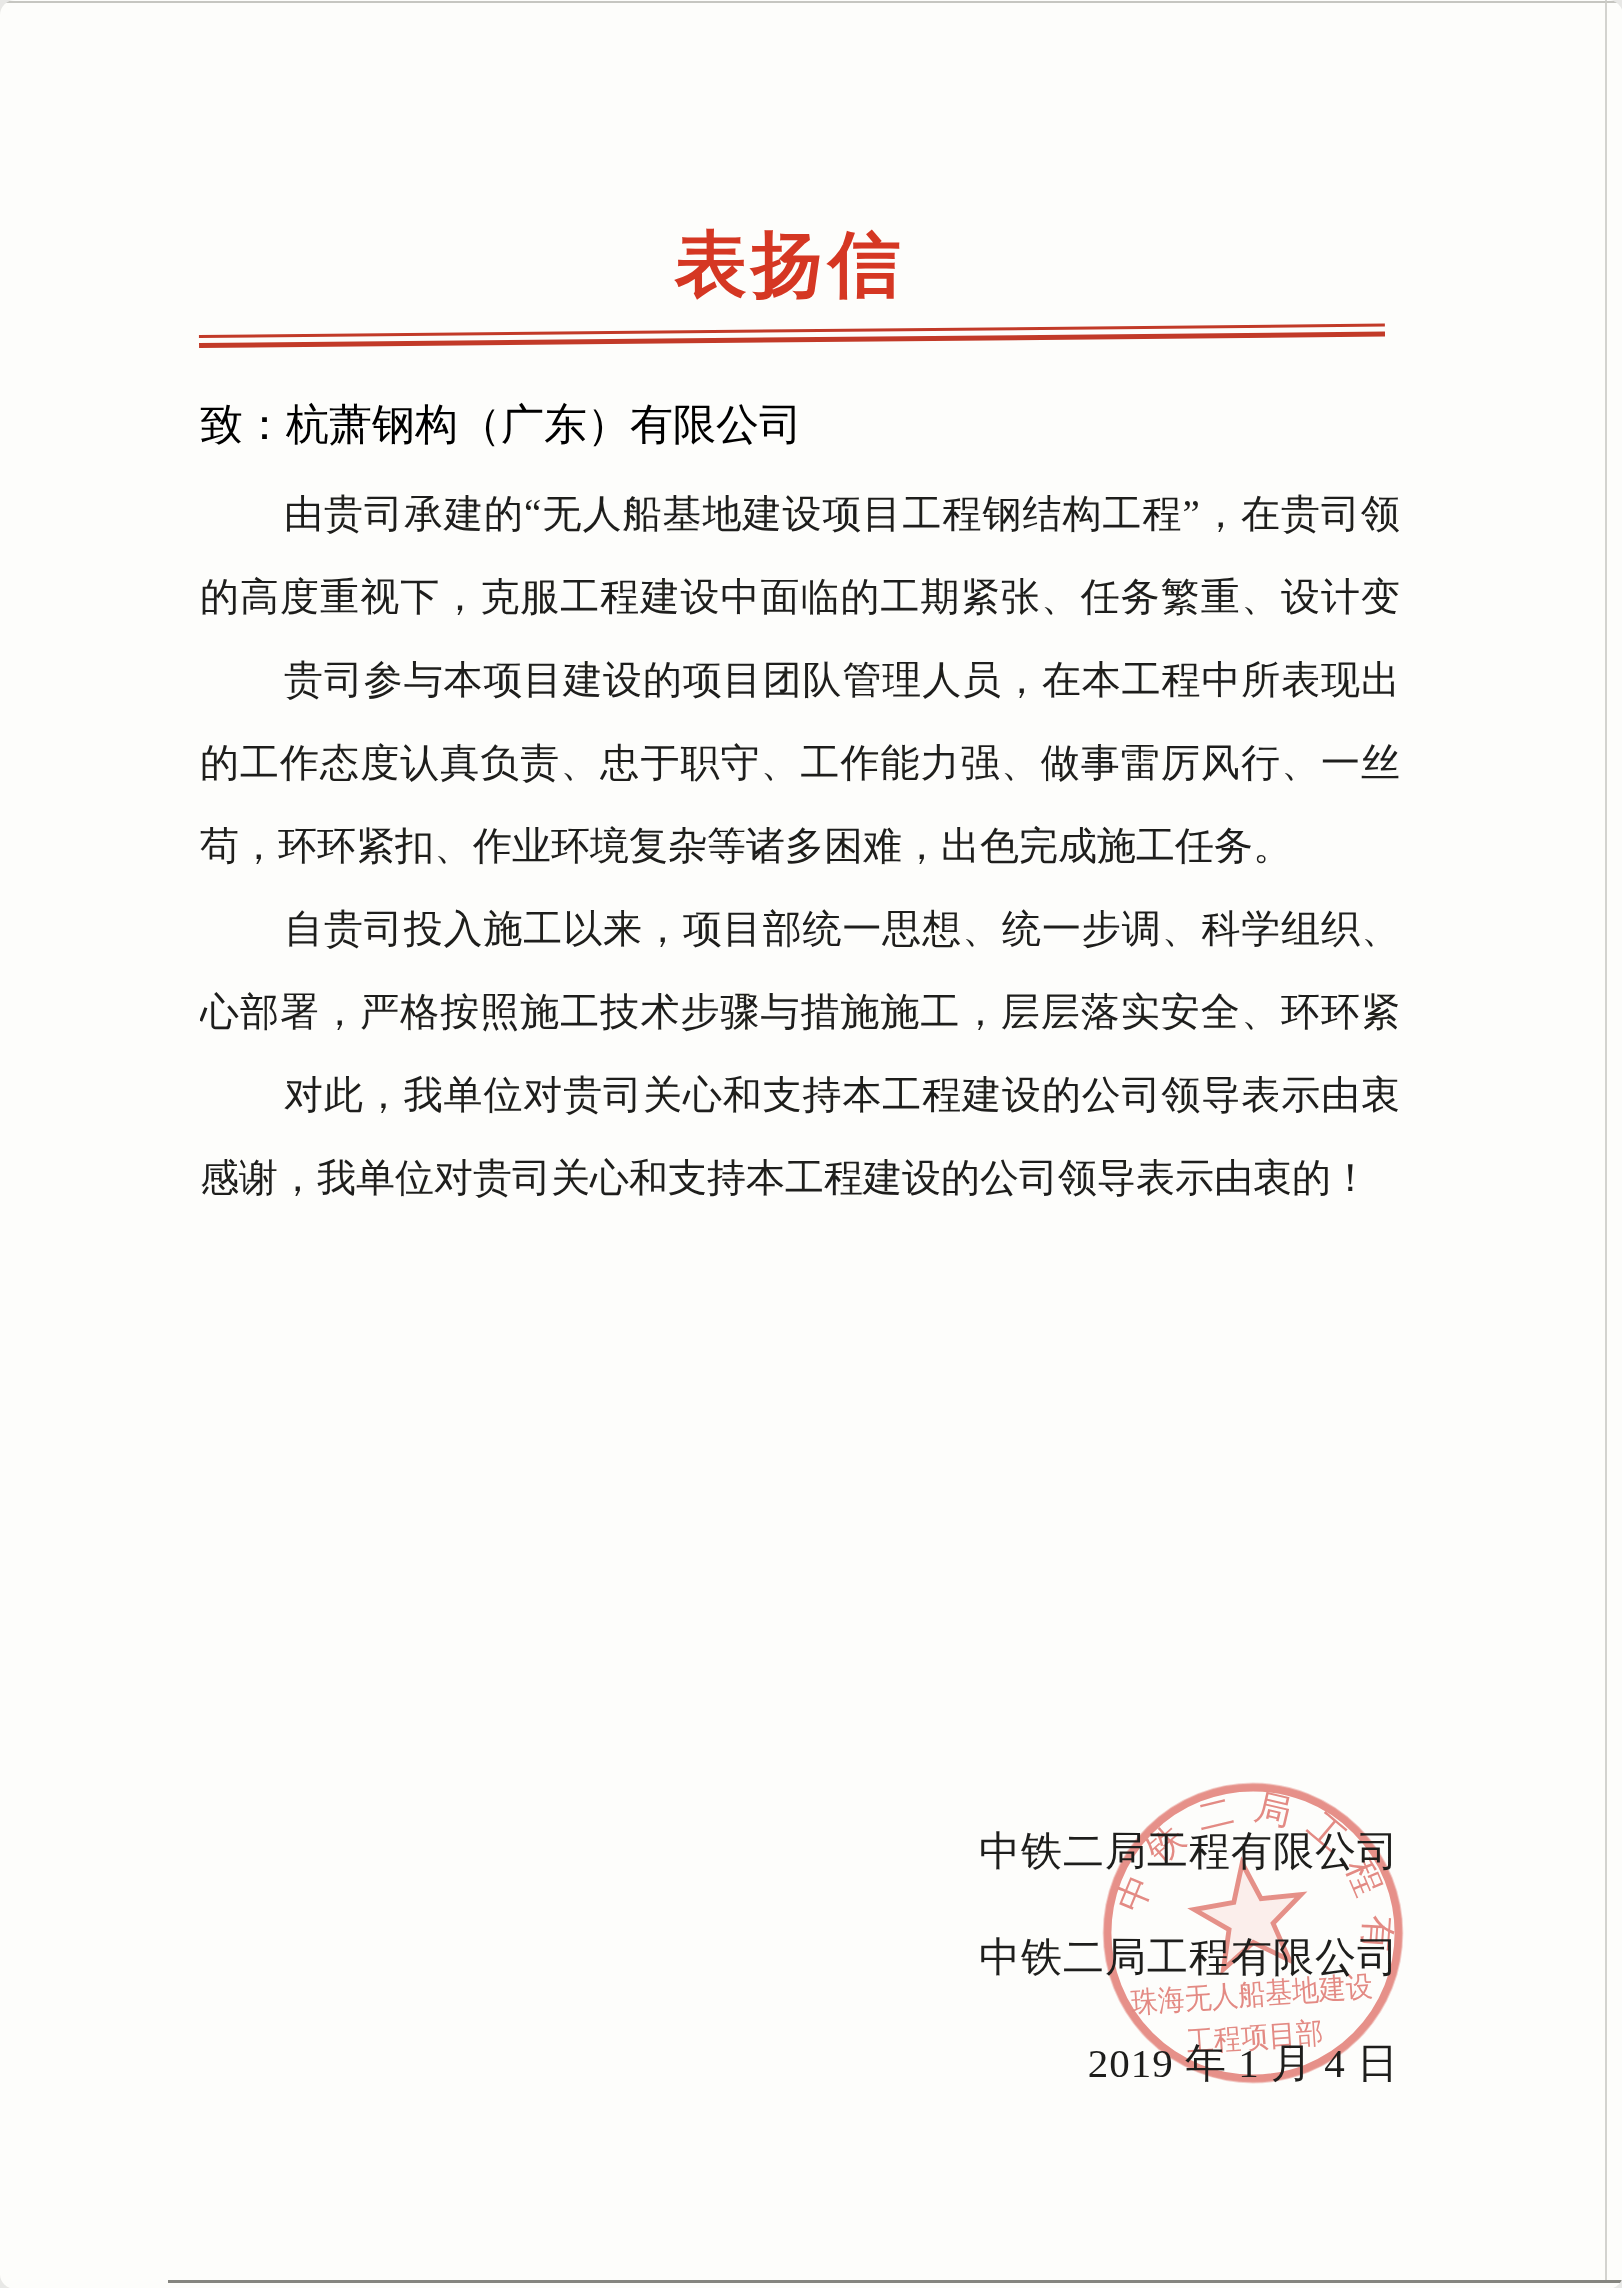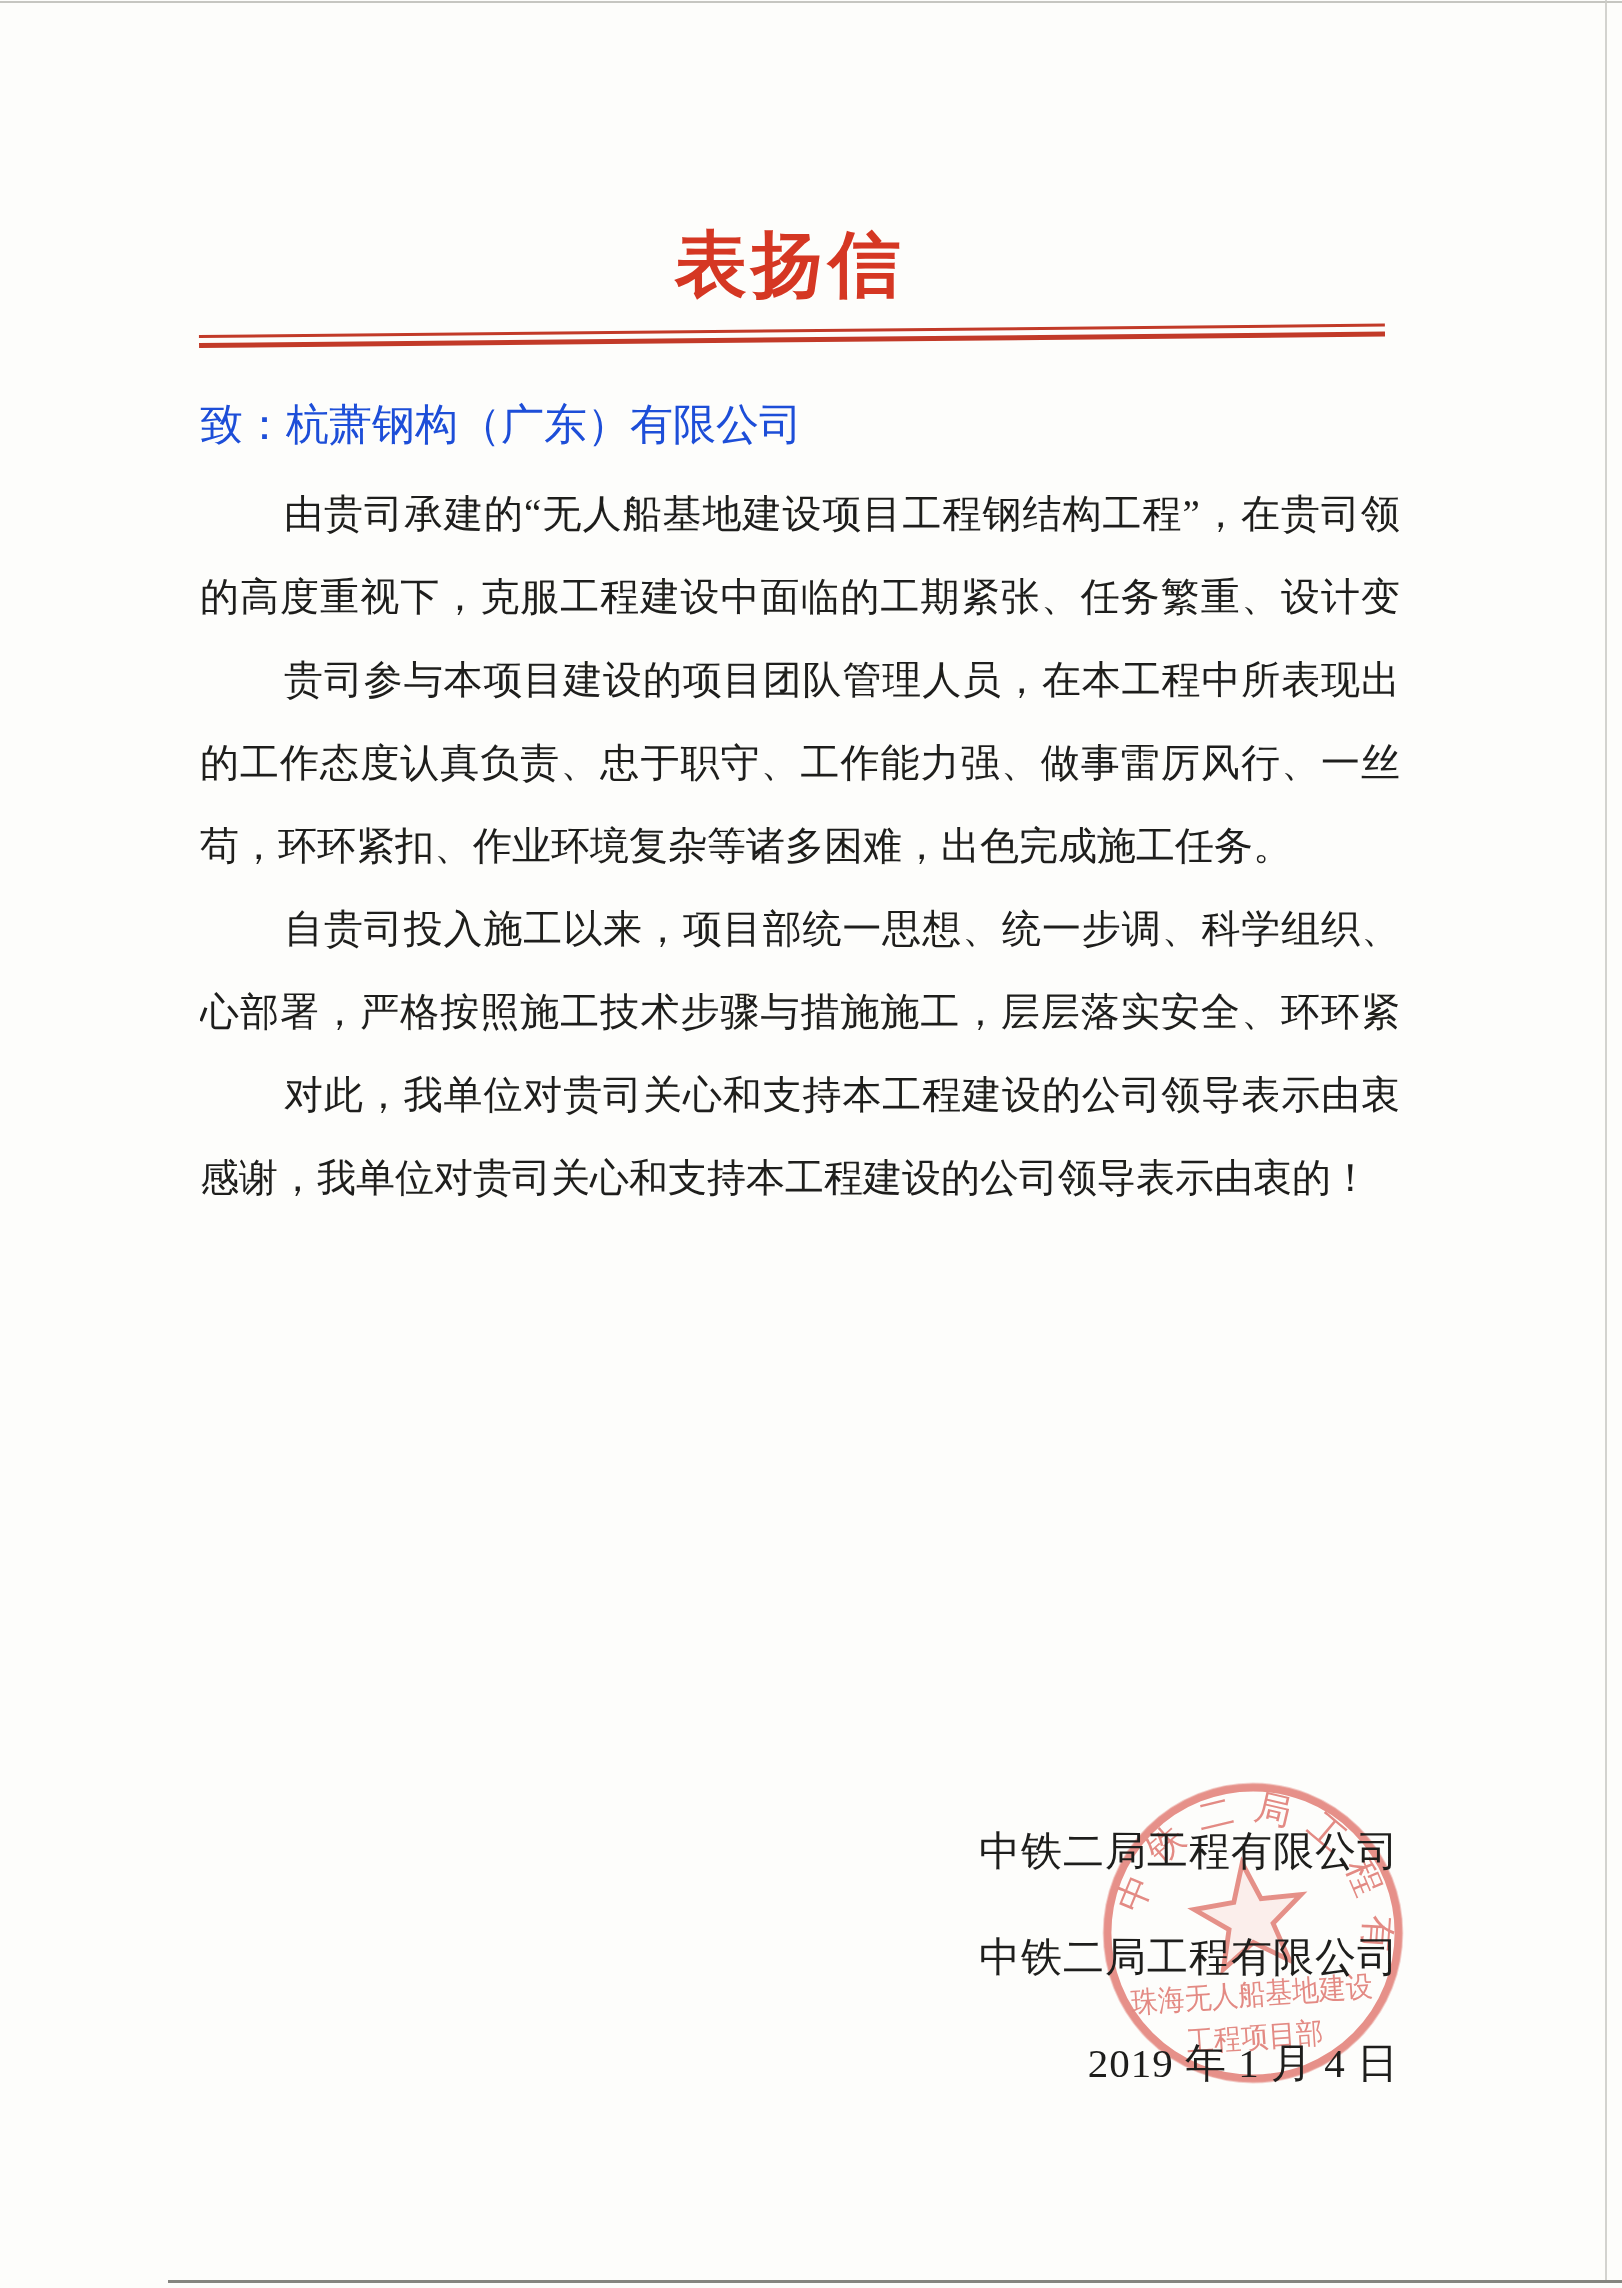--- a/index.html
+++ b/index.html
@@ -3,20 +3,21 @@
 <meta charset="utf-8">
 <style>
   html,body{margin:0;padding:0;background:#e8e8e6;}
   .page{
     position:relative;
     width:1623px;height:2289px;
     margin:0 auto;
     background:#fdfdfb;
     overflow:hidden;
     font-family:"Liberation Serif","DejaVu Serif",serif;
+    border-radius:15px;
   }
   
   .scan-edge{position:absolute;background:#b3b3ae;}
   .scan-top{top:1px;left:0;width:1623px;height:2px;opacity:.75;}
   .scan-right{top:0;left:1605px;width:2px;height:2282px;background:#cbcbc7;opacity:.85;}
   .scan-bottom{top:2280px;left:168px;width:1455px;height:2.9px;background:#85857f;}
 
   .letter-title{
     position:absolute;top:217px;left:0;width:1623px;
     box-sizing:border-box;padding-right:43px;
@@ -28,21 +29,21 @@
     position:absolute;top:335px;left:199px;width:1186px;
     transform:rotate(-0.55deg);transform-origin:left center;
   }
   .title-rule .thin{height:2.9px;background:#c23a28;}
   .title-rule .gap{height:4.9px;}
   .title-rule .thick{height:4.9px;background:#c23a28;}
 
   .recipient{
     position:absolute;top:395px;left:200px;width:1200px;
     height:60px;line-height:60px;
-    font-size:43px;color:#1d4ed8;
+    font-size:43px;color:#000000;
     white-space:nowrap;
   }
   .letter-body{
     position:absolute;top:472px;left:200px;width:1200px;
     color:#1e1e1c;
   }
   .bline{
     height:83px;line-height:83px;
     font-size:39px;
     text-align:left;

